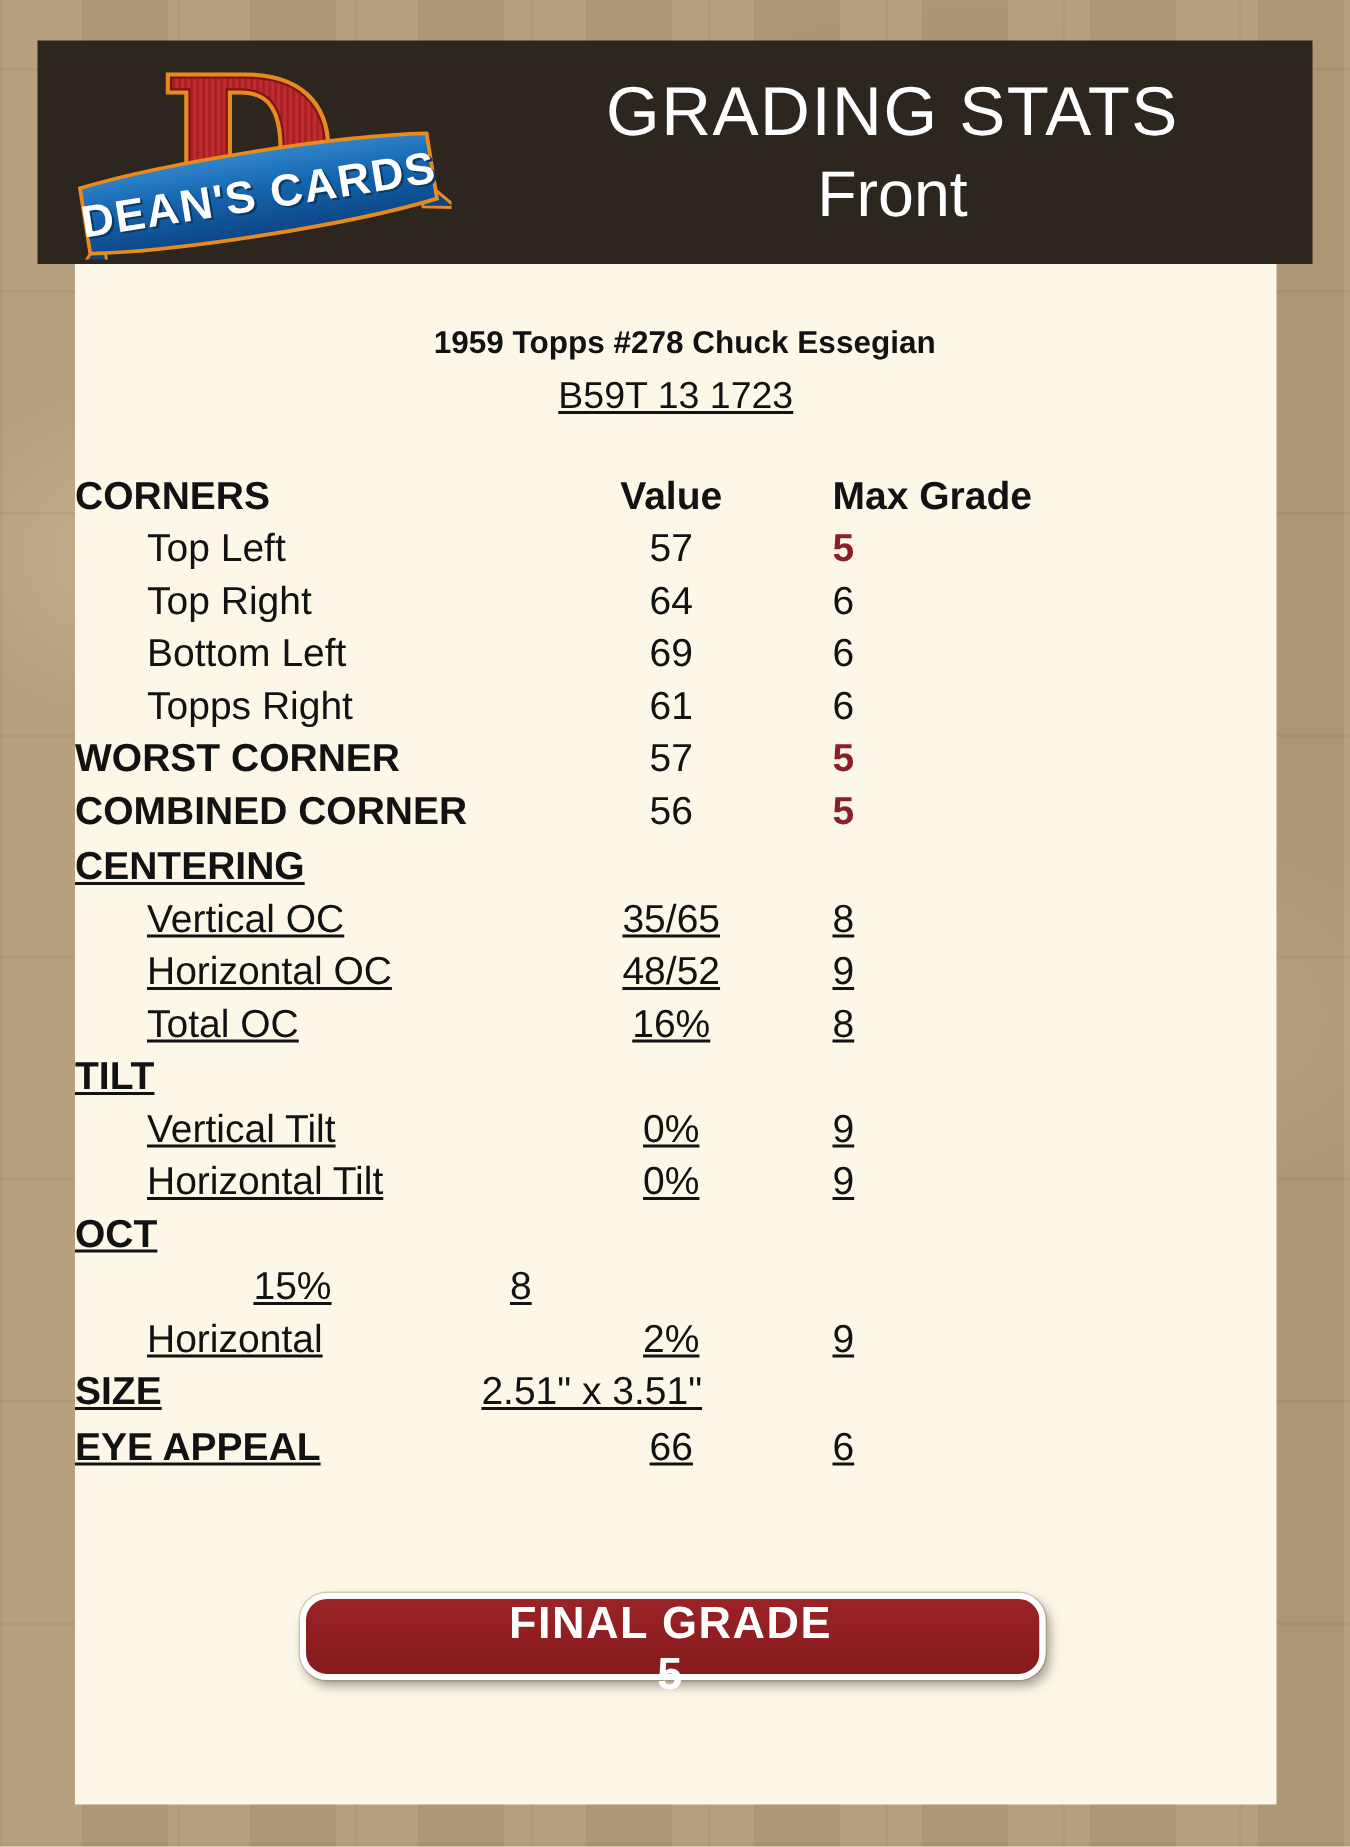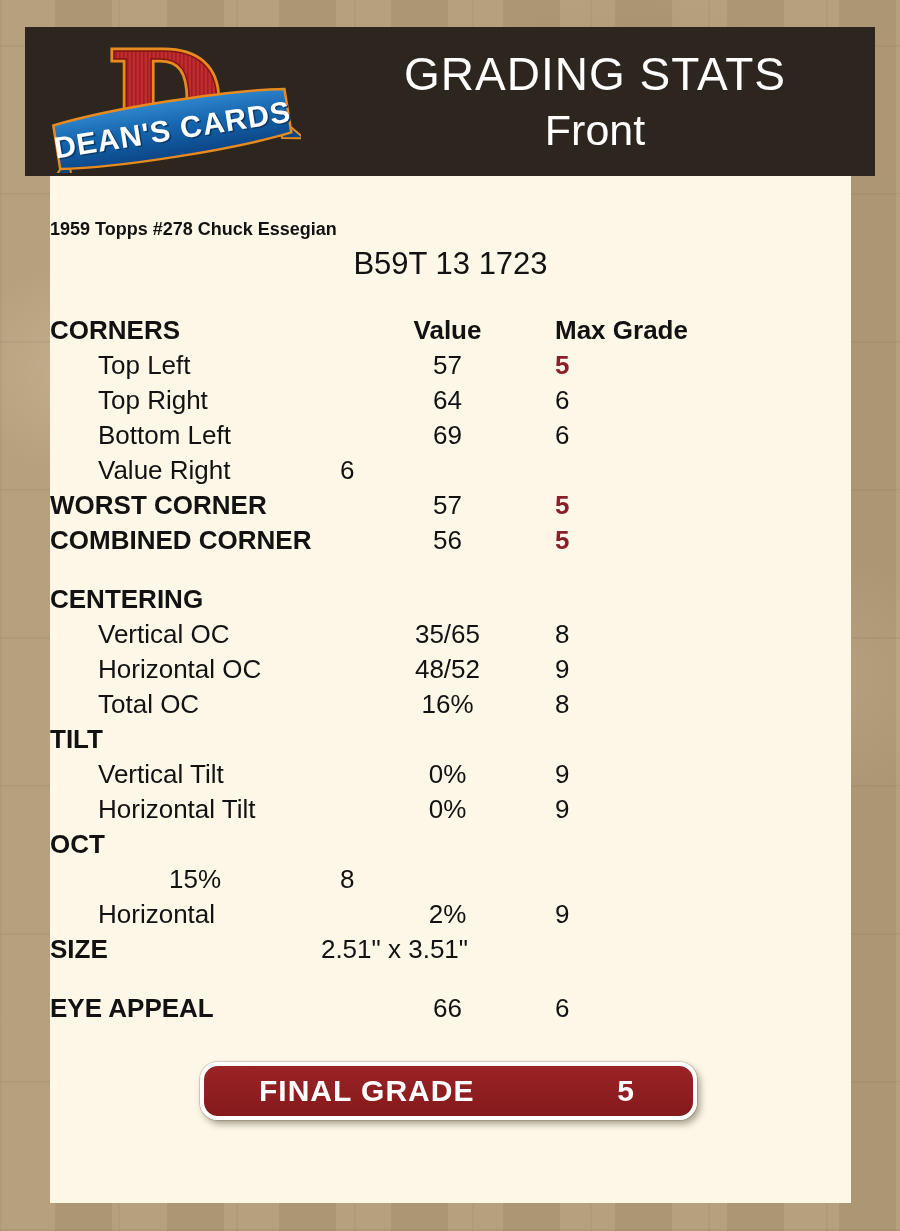--- a/index.html
+++ b/index.html
@@ -30,26 +30,26 @@
     color:#ffffff; line-height:1.1;
   }
   .header-title { font-size:46px; letter-spacing:1px; }
   .header-subtitle { font-size:43px; margin-top:8px; }
 
   
   .content {
     position:absolute; left:50px; top:176px; width:801px; height:1027px;
     background:#fcf7e7; color:#121212;
   }
-  .card-title { margin-top:36px; font-size:18px; font-weight:bold; line-height:34px; }
-  .card-id    { text-align:center; font-size:31px; line-height:36px; }
+  .card-title { margin-top:36px; text-align:center; font-size:21px; font-weight:bold; line-height:34px;margin-left:12px; }
+  .card-id    { text-align:center; font-size:25px; line-height:36px;text-decoration:underline; }
 
   
   .stats-table { margin-top:31px; }
-  .section + .section { margin-top:24px; }
+  .section + .section { margin-top:2px;text-decoration:underline; }
   .t-row {
     display:grid; grid-template-columns:290px 215px 145px;
     line-height:35px; font-size:26px;
   }
   .t-label { white-space:nowrap; }
   .t-label.indent { padding-left:48px; }
   .t-value { text-align:center; white-space:nowrap; }
   .t-grade { text-align:left; }
   .bold { font-weight:bold; }
   .red  { color:#8b1f29; font-weight:bold; }
@@ -58,20 +58,21 @@
   
   .final-grade {
     position:absolute; left:150px; top:886px; width:497px; height:58px;
     background:linear-gradient(#9a2325, #851a1c);
     border:4px solid #ffffff; border-radius:18px;
     box-shadow:3px 4px 7px rgba(62,50,34,0.45), 0 0 0 1px rgba(120,100,70,0.25);
     display:flex; align-items:center; justify-content:space-between;
     padding:0 58px 0 55px;
     color:#ffffff; font-size:30px; font-weight:bold; letter-spacing:1px;
     cursor:pointer;
+    flex-direction:column;
   }
 </style>
 </head>
 <body>
 
 <div class="header">
   <div class="logo-wrap">
     <svg class="logo-svg" width="258" height="142" viewBox="0 0 258 142">
       <defs>
         <pattern id="dstripe" width="4" height="4" patternUnits="userSpaceOnUse">
@@ -127,21 +128,22 @@
           <span class="t-label indent">Top Right</span>
           <span class="t-value">64</span>
           <span class="t-grade">6</span>
         </div>
         <div class="t-row">
           <span class="t-label indent">Bottom Left</span>
           <span class="t-value">69</span>
           <span class="t-grade">6</span>
         </div>
         <div class="t-row">
-          <span class="t-label indent">Value Right</span>
+          <span class="t-label indent">Topps Right</span>
+          <span class="t-value">61</span>
           <span class="t-grade">6</span>
         </div>
         <div class="t-row">
           <span class="t-label bold">WORST CORNER</span>
           <span class="t-value">57</span>
           <span class="t-grade red">5</span>
         </div>
         <div class="t-row">
           <span class="t-label bold">COMBINED CORNER</span>
           <span class="t-value">56</span>

